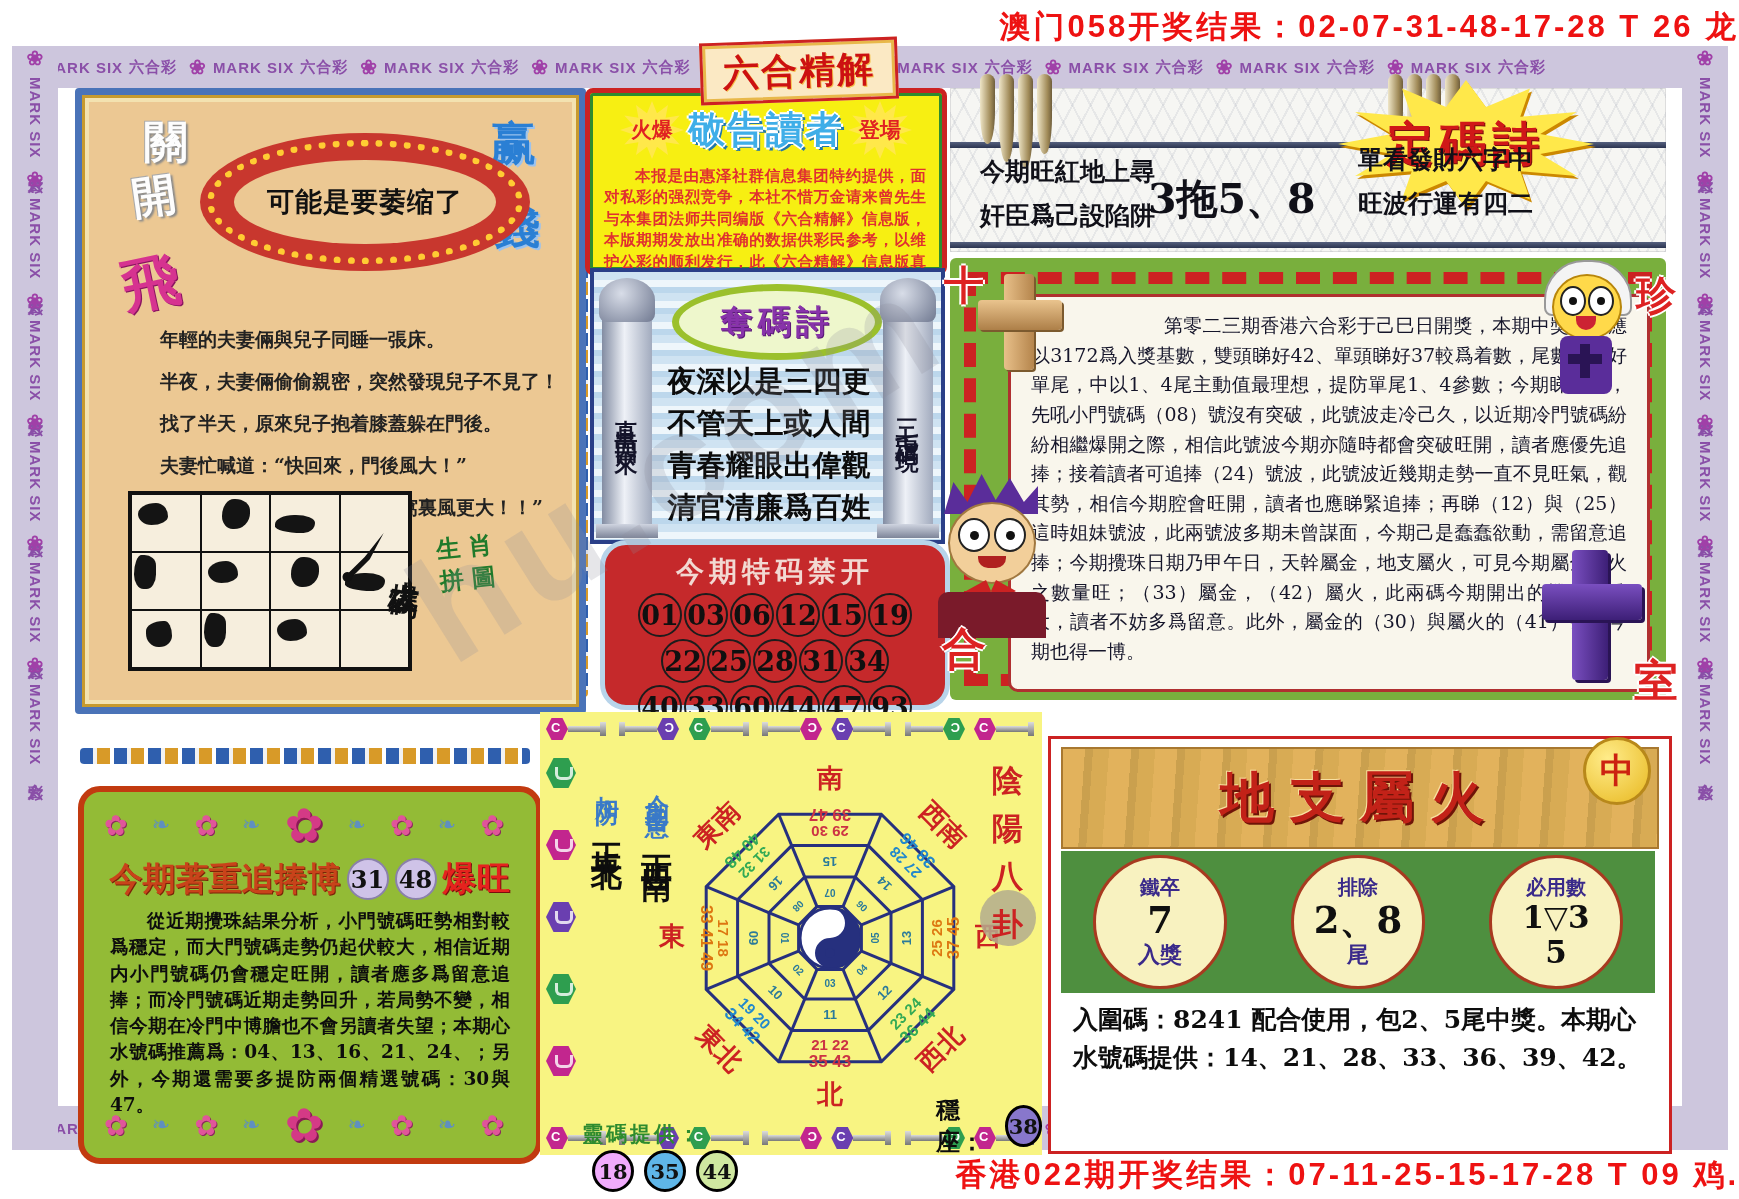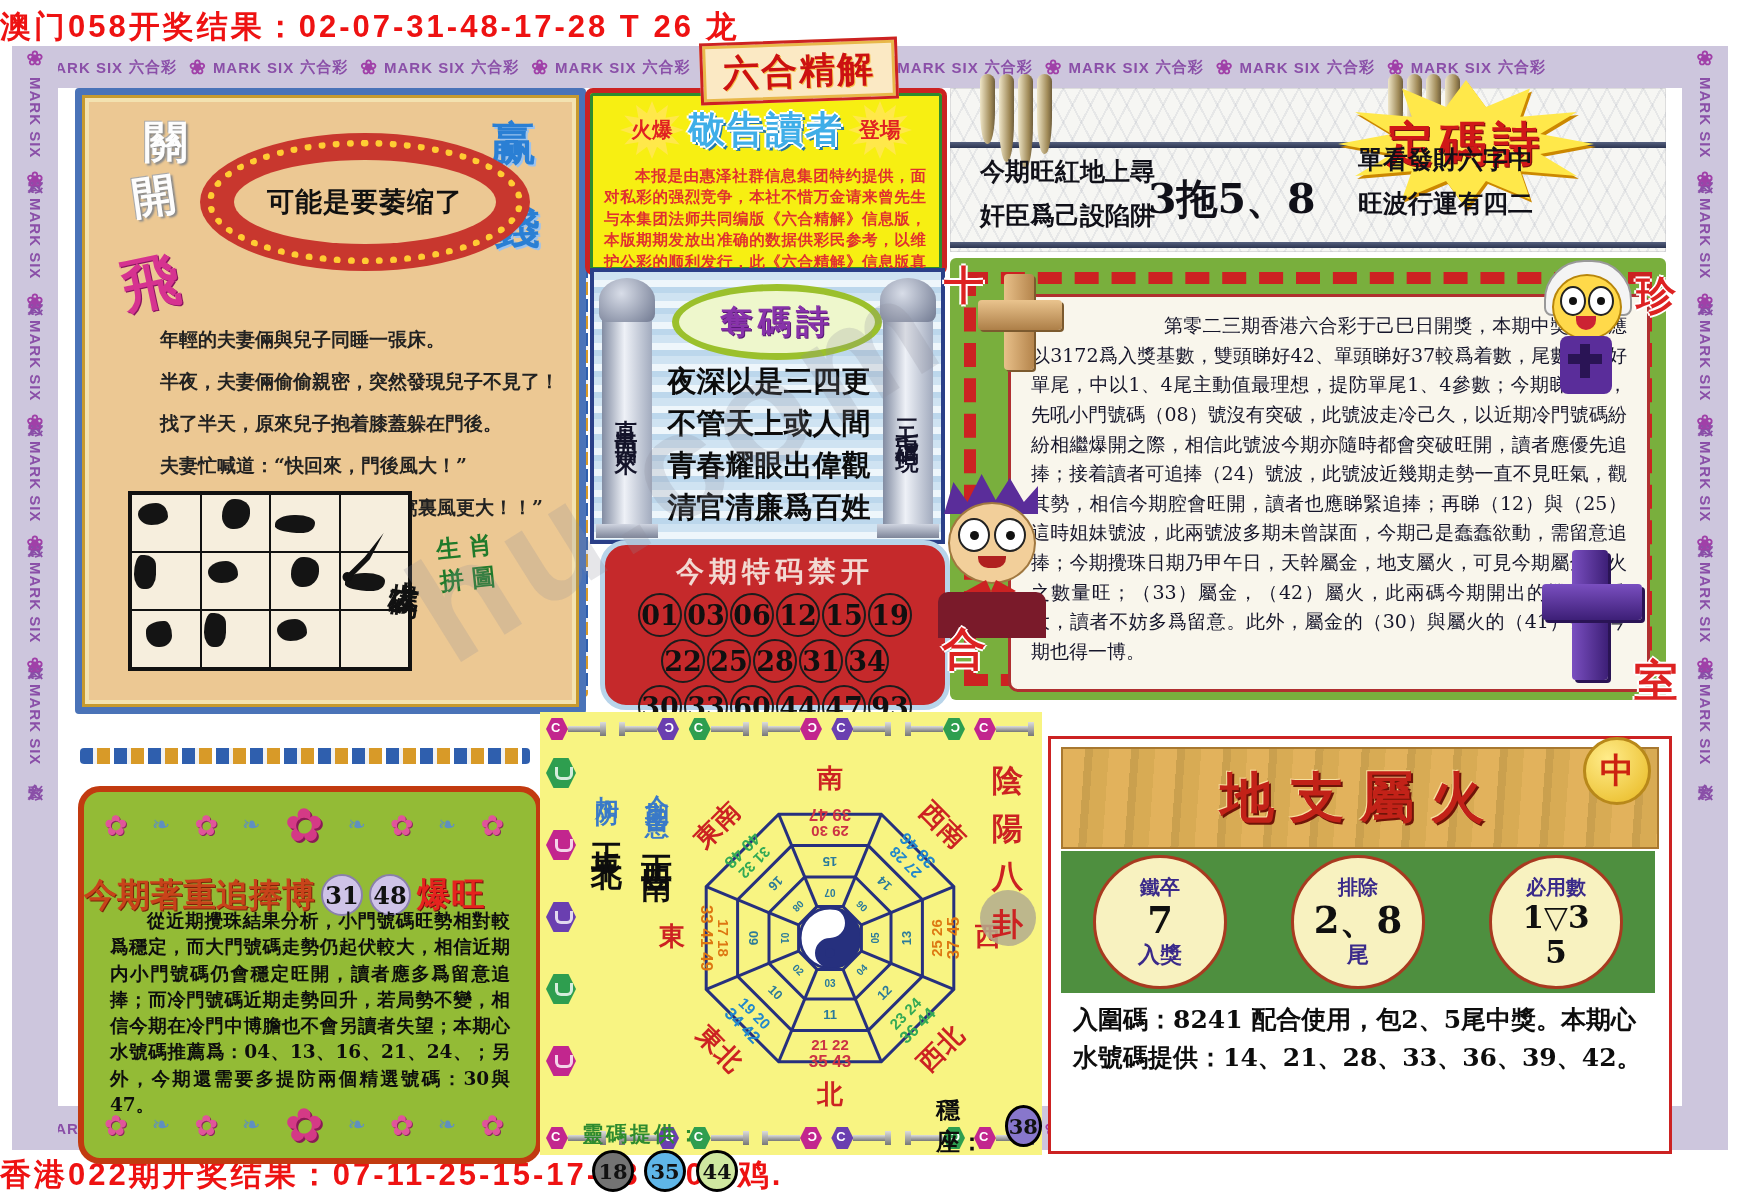--- a/index.html
+++ b/index.html
@@ -8,21 +8,21 @@
   
   .band{position:absolute;background:#cdc6dd;color:#8a4fa8;overflow:hidden;white-space:nowrap;
         font-weight:bold;font-size:15px;letter-spacing:1px;display:flex;align-items:center;}
   .band .seg{margin:0 6px;display:inline-flex;align-items:center;gap:6px;}
   .band .fl{color:#a040a8;font-size:20px;}
   .band-top{left:12px;top:46px;width:1716px;height:42px;}
   .band-bottom{left:12px;top:1106px;width:1716px;height:44px;}
   .band-left{left:12px;top:46px;width:46px;height:1104px;writing-mode:vertical-rl;justify-content:flex-start;}
   .band-right{left:1682px;top:46px;width:46px;height:1104px;writing-mode:vertical-rl;}
   
-  .bigred{position:absolute;left:0;width:100%;text-align:left;color:#ee1212;font-weight:bold;
+  .bigred{position:absolute;left:0;width:100%;text-align:right;color:#ee1212;font-weight:bold;
           font-size:31px;letter-spacing:3px;font-family:"Liberation Sans",sans-serif;}
   #hdr{top:6px;} #ftr{top:1154px;}
   #masthead{position:absolute;left:700px;top:40px;width:192px;height:56px;background:#fbe9c4;
             border:3px solid #cc2222;box-shadow:inset 0 0 0 3px #e8b84a;display:flex;align-items:center;
             justify-content:center;font-family:"DejaVu Serif",serif;font-weight:bold;font-size:36px;
             color:#cc1111;text-shadow:1px 1px 0 #f5c04a;transform:rotate(-2deg);z-index:9;letter-spacing:2px;}
   
   .vbar{position:absolute;background:repeating-linear-gradient(180deg,#2f5fae 0 13px,#f2f2f2 13px 17px,#d89a28 17px 30px,#ffffff 30px 34px);border-radius:4px;}
   .hbar{position:absolute;background:repeating-linear-gradient(90deg,#2f5fae 0 13px,#f2f2f2 13px 17px,#d89a28 17px 30px,#ffffff 30px 34px);border-radius:4px;}
   
@@ -123,21 +123,21 @@
   
   .sidechar{position:absolute;font-family:"DejaVu Serif",serif;font-weight:bold;color:#d22;
       text-shadow:-2px 0 #fff,2px 0 #fff,0 2px #fff,0 -2px #fff;z-index:5;}
   
   #recommend{position:absolute;left:78px;top:786px;width:452px;height:366px;background:#93bb36;
       border:6px solid #c23a10;border-radius:22px;}
   .roserow{position:absolute;left:8px;width:424px;display:flex;justify-content:space-around;align-items:center;}
   .roserow .rose{color:#e0559a;font-size:28px;text-shadow:1px 1px 0 #8a2a5c;}
   .roserow .leaf{color:#5f8fc0;font-size:22px;}
   .roserow .bigrose{color:#d43a86;font-size:46px;text-shadow:2px 2px 0 #8a1a56;}
-  #rec-title{position:absolute;left:0;top:80px;width:100%;display:flex;align-items:center;justify-content:flex-start;gap:6px;}
+  #rec-title{position:absolute;left:0;top:64px;width:100%;display:flex;align-items:center;justify-content:center;gap:6px;}
   #rec-title .t1{color:#c8431a;font-family:"DejaVu Serif",serif;font-weight:bold;font-size:33px;text-shadow:1px 1px 0 #7a2408;}
   #rec-title .t2{color:#e5231e;font-family:"DejaVu Serif",serif;font-weight:bold;font-size:34px;text-shadow:1px 1px 0 #7a0d0d;}
   .lavball{width:38px;height:38px;background:#cfc3e8;border:2px solid #8a80aa;border-radius:50%;display:flex;
       align-items:center;justify-content:center;font-weight:bold;font-size:24px;color:#111;font-family:"DejaVu Serif",serif;}
   #rec-body{position:absolute;left:26px;top:116px;width:400px;font-family:"DejaVu Serif",serif;font-weight:bold;
       font-size:18.5px;line-height:1.42;color:#0d0d0d;text-align:justify;text-indent:2em;}
   
   #bagua{position:absolute;left:540px;top:712px;width:502px;height:443px;background:#f8f482;}
   .keyrow{position:absolute;left:6px;width:490px;height:30px;display:flex;justify-content:space-between;align-items:center;}
   .key{position:relative;width:62px;height:22px;}
@@ -464,21 +464,21 @@
           <div class="numcirc">19</div>
         </div>
         <div class="numrow">
           <div class="numcirc">22</div>
           <div class="numcirc">25</div>
           <div class="numcirc">28</div>
           <div class="numcirc">31</div>
           <div class="numcirc">34</div>
         </div>
         <div class="numrow">
-          <div class="numcirc">30</div>
+          <div class="numcirc">40</div>
           <div class="numcirc">33</div>
           <div class="numcirc">60</div>
           <div class="numcirc">44</div>
           <div class="numcirc">47</div>
           <div class="numcirc">93</div>
         </div>
       </div>
   </div>
 
   <div id="dingma">
@@ -664,21 +664,21 @@
         <div class="bottle" style="background: rgb(194, 38, 142);"></div>
       </div>
     <div class="vcol" style="left:46px;top:64px;">
       <span class="lbl">加防：</span><span class="val">正東北</span>
     </div>
     <div class="vcol" style="left:96px;top:64px;">
       <span class="lbl">今期留意：</span><span class="val">正西南</span>
     </div>
     <div id="lingma-lbl">靈碼提供：</div>
     <div id="lingma-balls">
-        <div class="cball" style="background: #737373;">18</div>
+        <div class="cball" style="background: #f0abfc;">18</div>
         <div class="cball" style="background: rgb(95, 182, 232);">35</div>
         <div class="cball" style="background: rgb(207, 232, 160);">44</div>
       </div>
     <svg id="bagua-svg" style="position:absolute;left:112px;top:48px;z-index:2;" width="356" height="356" viewBox="0 0 356 356">
         <polygon points="229.3,54.2 301.8,126.7 301.8,229.3 229.3,301.8 126.7,301.8 54.2,229.3 54.2,126.7 126.7,54.2" fill="none" stroke="#26307e" stroke-width="3"></polygon>
         <polygon points="216.3,85.6 270.4,139.7 270.4,216.3 216.3,270.4 139.7,270.4 85.6,216.3 85.6,139.7 139.7,85.6" fill="none" stroke="#26307e" stroke-width="3"></polygon>
         <polygon points="203.3,117.0 239.0,152.7 239.0,203.3 203.3,239.0 152.7,239.0 117.0,203.3 117.0,152.7 152.7,117.0" fill="none" stroke="#26307e" stroke-width="3"></polygon>
         <polygon points="191.0,146.6 209.4,165.0 209.4,191.0 191.0,209.4 165.0,209.4 146.6,191.0 146.6,165.0 165.0,146.6" fill="none" stroke="#26307e" stroke-width="3"></polygon>
         <line x1="191.01123670041306" y1="146.58809589461626" x2="229.27957993692203" y2="54.20014264348758" stroke="#26307e" stroke-width="3"></line>
         <line x1="209.41190410538374" y1="164.98876329958694" x2="301.7998573565124" y2="126.72042006307797" stroke="#26307e" stroke-width="3"></line>

